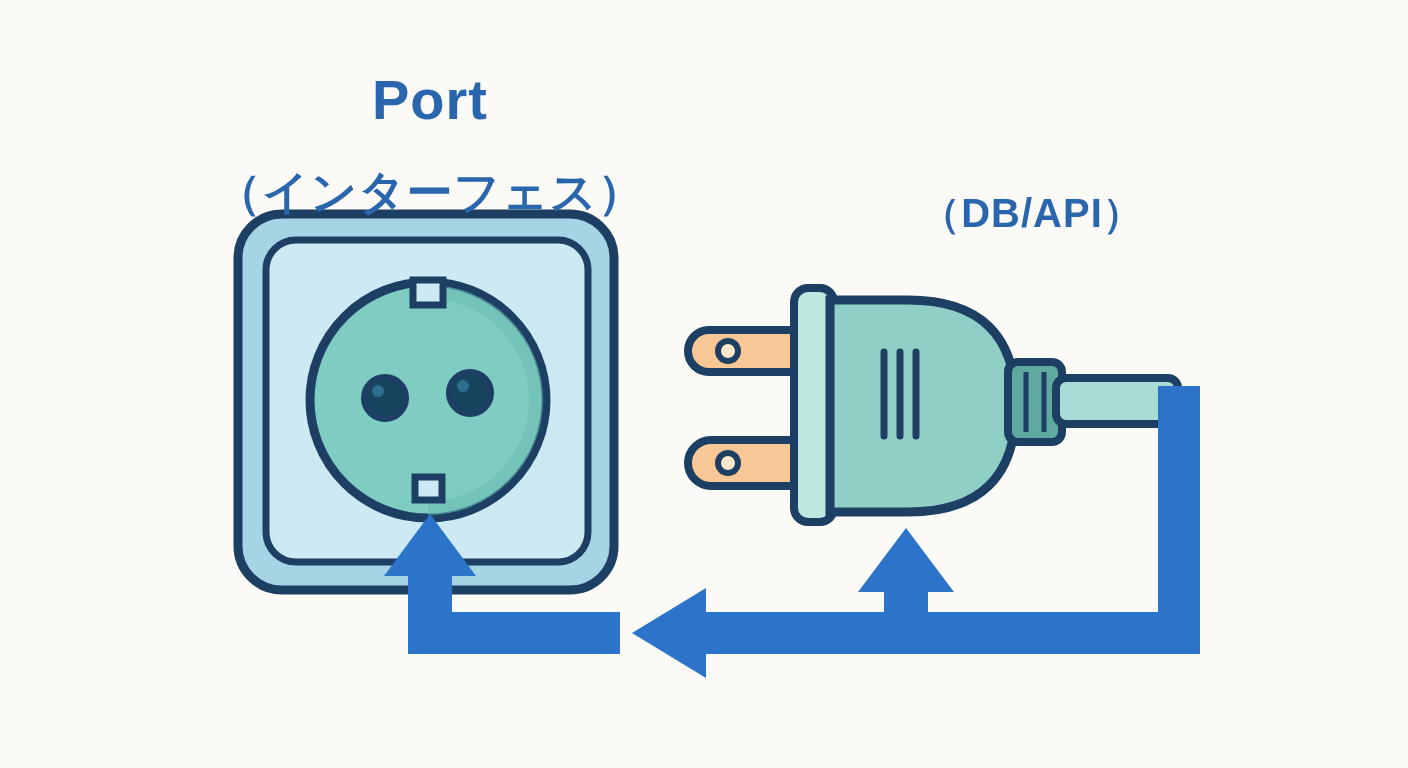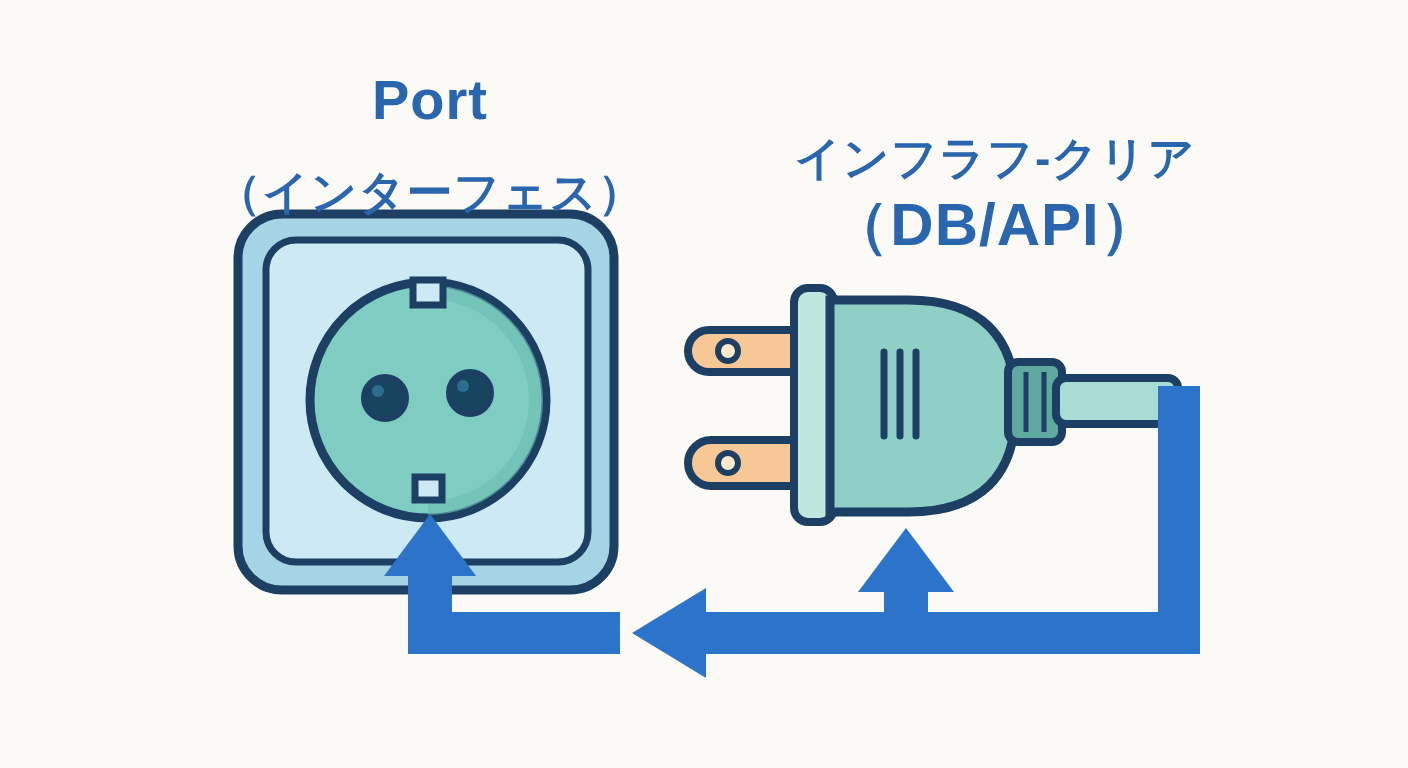--- a/index.html
+++ b/index.html
@@ -10,21 +10,21 @@
   }
   .stage{position:absolute;inset:0;}
   svg{position:absolute;top:0;left:0;}
   .label{
     position:absolute;text-align:center;font-weight:bold;
     color:#2a66ae;line-height:1.15;letter-spacing:1px;
   }
   .label-port-title{left:230px;top:68px;width:400px;font-size:56px;}
   .label-port-sub{left:130px;top:130px;width:600px;font-size:46px;margin-top:36px;}
   .label-infra-title{left:740px;top:132px;width:510px;font-size:46px;}
-  .label-infra-sub{left:740px;top:190px;width:510px;font-size:60px;}
+  .label-infra-sub{left:777px;top:190px;width:510px;font-size:40px;}
 </style>
 </head>
 <body>
 
 <div class="stage">
 
   <svg width="1408" height="768" viewBox="0 0 1408 768">
 
     <g>
 
@@ -84,16 +84,15 @@
 
       <g>
         <rect x="884" y="586" width="44" height="68"></rect>
         <polygon points="906,528 858,592 954,592"></polygon>
       </g>
     </g>
   </svg>
 
   <div class="label label-port-title">Port</div>
   <div class="label label-port-sub">（インターフェス）</div>
-  <div class="label label-infra-title">インフラフ-クリア</div>
   <div class="label label-infra-sub">（DB/API）</div>
 
 </div>
 
 </body></html>

